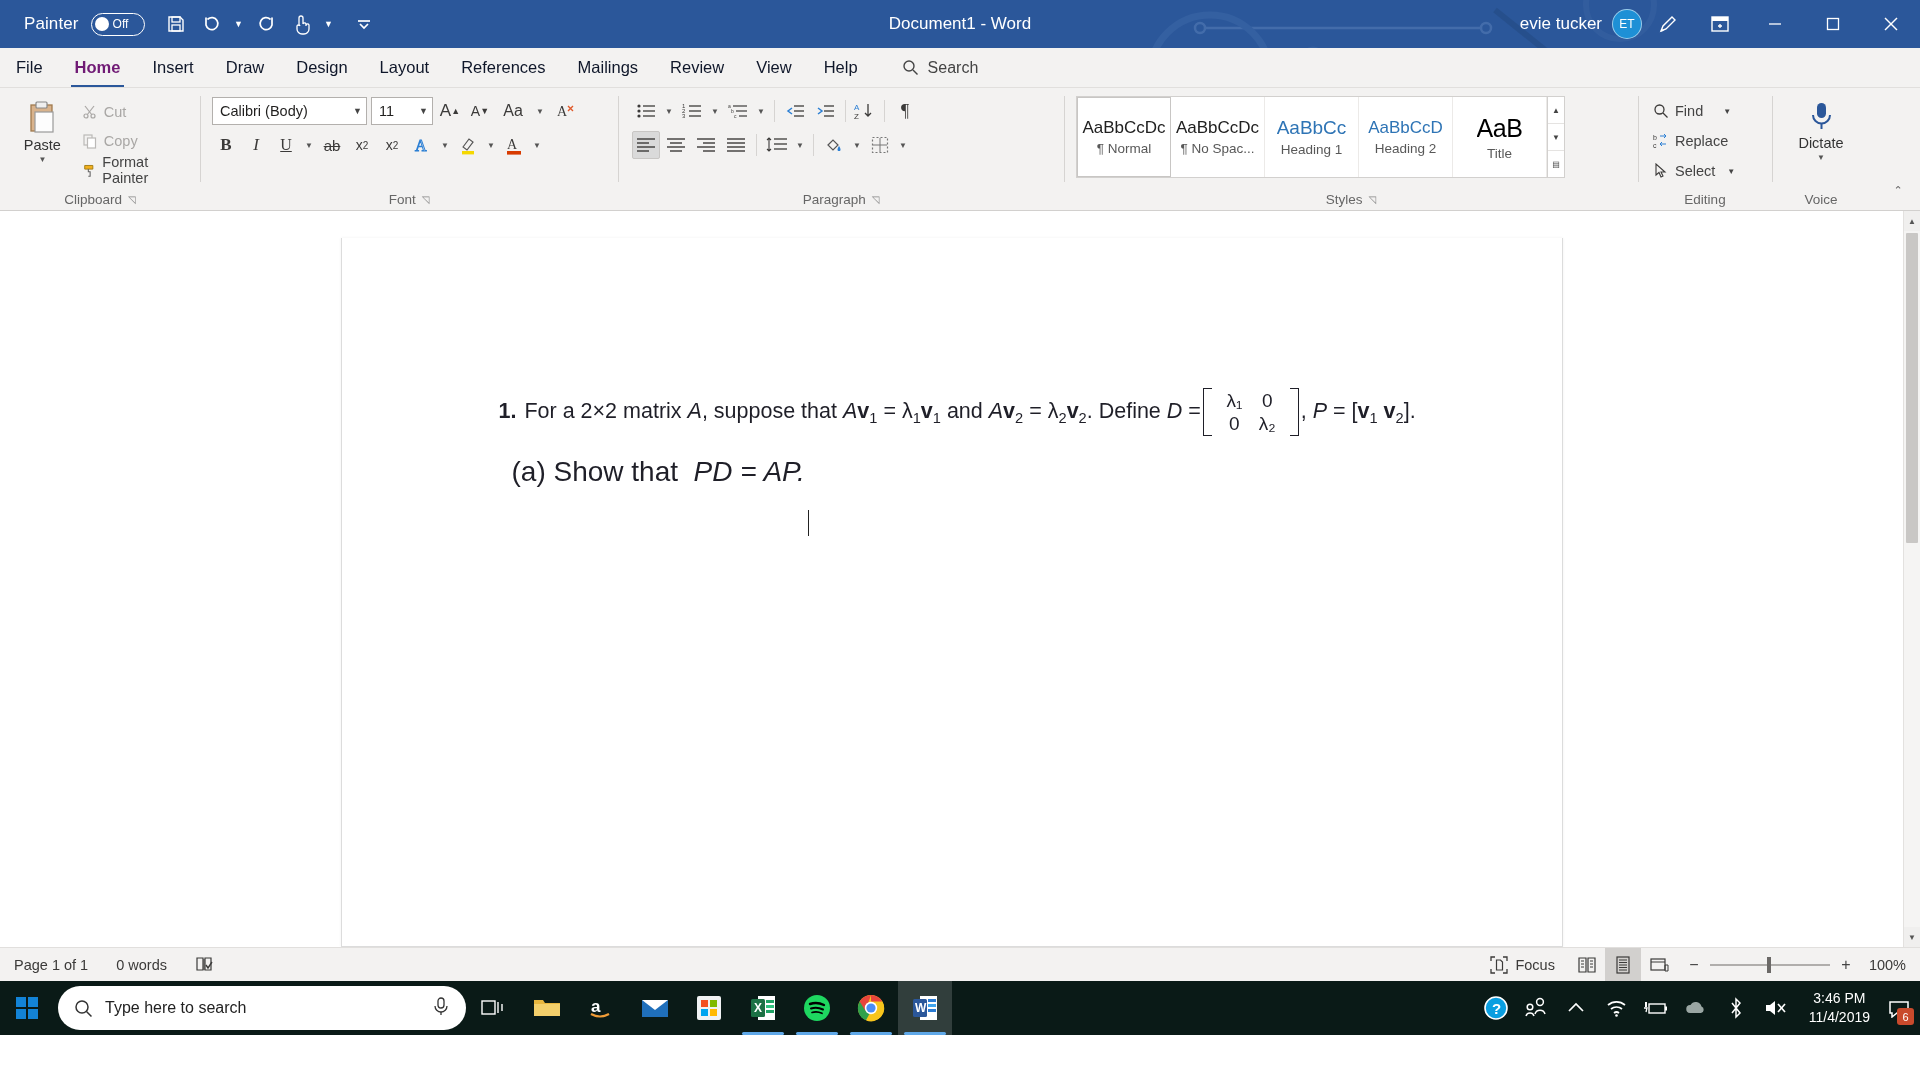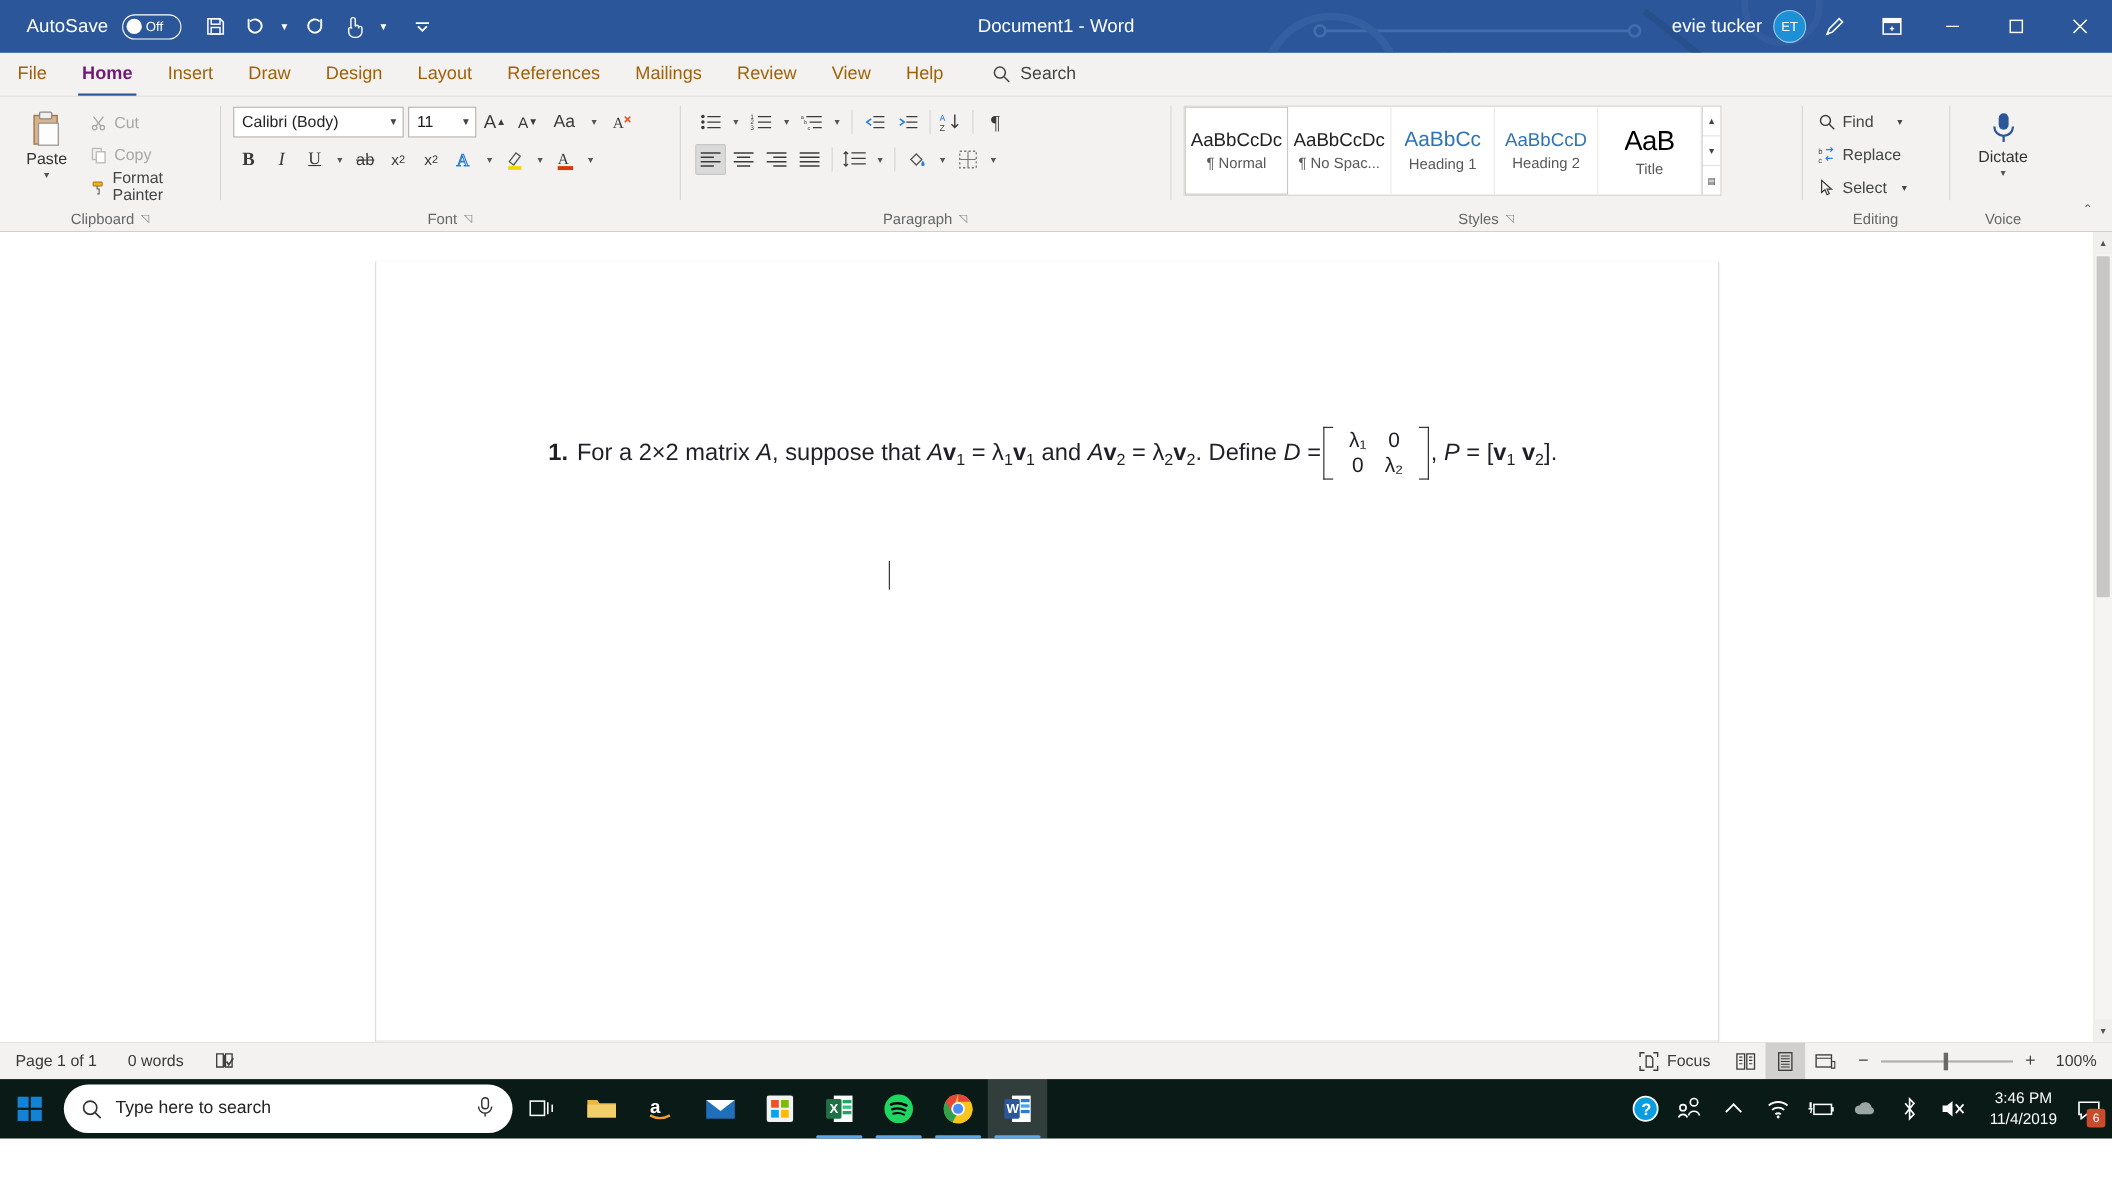--- a/index.html
+++ b/index.html
@@ -47,21 +47,21 @@
   .tb-icon-btn { width: 52px; height: 48px; display:flex; align-items:center; justify-content:center;}
   .win-btn { width: 58px; height: 48px; display: flex; align-items: center; justify-content: center; }
 
   
   .tabbar {
     height: 40px; background: #f3f2f1; display: flex; align-items: stretch;
     border-bottom: 1px solid #e1dfdd;
   }
   .tab {
     padding: 0 16px; display: flex; align-items: center; justify-content:center;
-    font-size: 16.5px; color: #a16207; position: relative;
+    font-size: 16.5px; color: #0f172a; position: relative;
   }
   .tab.active { color: #701a75; font-weight: bold; }
   .tab.active::after {
     content:''; position: absolute; left: 12px; right: 12px; bottom: 0; height: 2.5px; background: #2b579a;
   }
   .search-box { display: flex; align-items: center; gap: 9px; margin-left: 28px; color: #444; font-size: 16px;}
   .tabbar-right { margin-left: auto; display: flex; align-items: center; gap: 10px; padding-right: 14px;}
   .tb-action {
     display: flex; align-items: center; gap: 8px; font-size: 15.5px;
     color: #2b579a; padding: 6px 12px; border: 1px solid transparent; border-radius: 2px;
@@ -219,21 +219,21 @@
     <circle cx="50" cy="28" r="5" fill="none" stroke="#5b82bb" stroke-width="2.5"></circle>
     <line x1="55" y1="28" x2="330" y2="28" stroke="#5b82bb" stroke-width="2.5"></line>
     <circle cx="336" cy="28" r="5" fill="none" stroke="#5b82bb" stroke-width="2.5"></circle>
     <path d="M0 75 A 60 60 0 0 1 120 75" fill="none" stroke="#3e69a8" stroke-width="7"></path>
     <circle cx="163" cy="58" r="9" fill="none" stroke="#3e69a8" stroke-width="5"></circle>
     <path d="M345 10 L420 70" stroke="#23487f" stroke-width="6" fill="none"></path>
     <circle cx="470" cy="5" r="34" fill="none" stroke="#3a63a2" stroke-width="6"></circle>
   </svg>
 
   <div class="qat">
-    <span class="autosave-label">AutoSave</span>
+    <span class="autosave-label">Painter</span>
     <div class="toggle">
       <span class="knob"></span>
       <span>Off</span>
     </div>
     <div class="qat-btn" style="margin-left:12px">
       <svg width="20" height="20" viewBox="0 0 20 20">
           <path d="M3 3h11l3 3v11H3z" fill="none" stroke="#fff" stroke-width="1.4"></path>
           <rect x="6" y="3" width="8" height="5" fill="none" stroke="#fff" stroke-width="1.3"></rect>
           <rect x="6" y="11" width="8" height="6" fill="none" stroke="#fff" stroke-width="1.3"></rect>
         </svg>
@@ -684,20 +684,25 @@
             <span class="matgrid">
               <span>λ₁</span>
               <span>0</span>
               <span>0</span>
               <span>λ₂</span>
             </span>
             <span class="brk r"></span>
           </span><span>, </span><span class="mi">P</span> <span>=</span> <span>[</span><span class="bvec">v</span><sub>1</sub> <span class="bvec">v</span><sub>2</sub><span>]</span><span>.</span>
       </div>
 
+      <div class="mathline mserif qa">
+        <span>(a)</span>
+        <span>Show that</span>
+        &nbsp;<span class="mi">PD = AP.</span>
+      </div>
 
       <div class="caret-bar"></div>
     </div>
   </div>
 
   <div class="vscroll">
     <div class="vs-btn">▲</div>
     <div class="vs-thumb" style="height:310px"></div>
     <div style="flex:1"></div>
     <div class="vs-btn">▼</div>

